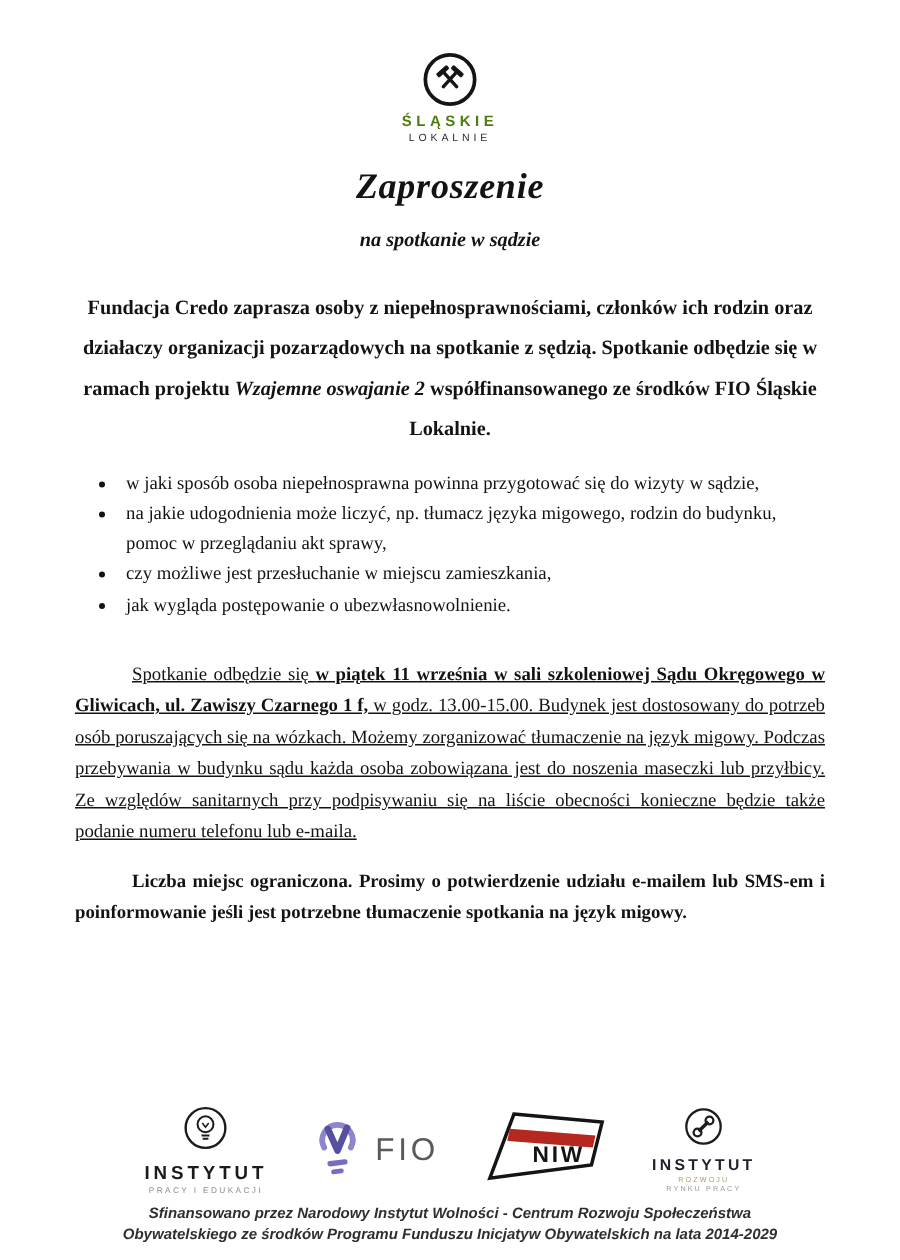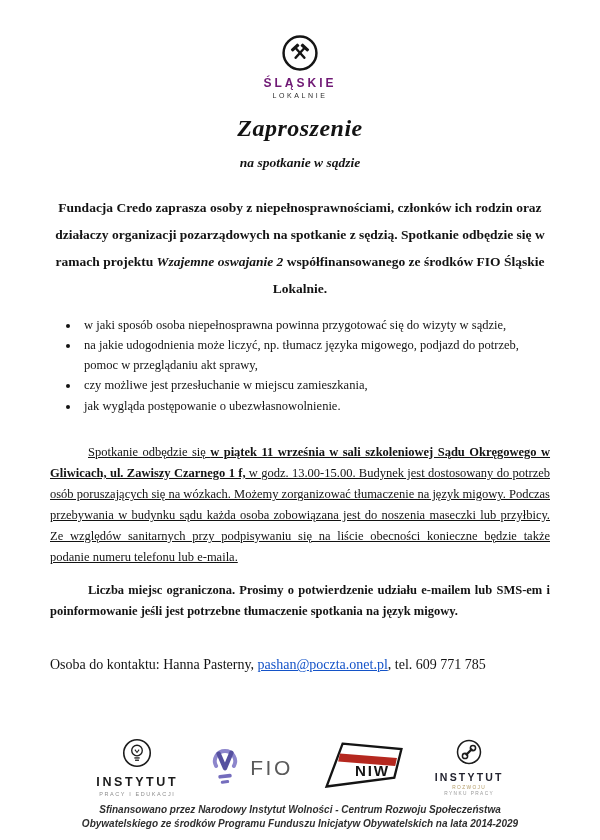--- a/index.html
+++ b/index.html
@@ -5,22 +5,22 @@
   html,body{margin:0;padding:0;background:#e9e9e9;}
   .page{
     width:600px;height:840px;margin:0 auto;background:#ffffff;
     font-family:"Liberation Serif", serif;color:#131313;
     position:relative;overflow:hidden;
   }
   
   .brand{padding-top:34px;text-align:center;}
   .brand svg{display:block;margin:0 auto;}
   .brand-name{
-    font-family:"Liberation Sans", sans-serif;font-size:12px;font-weight:600;
-    letter-spacing:3px;color:#701a75;margin-top:4px;
+    font-family:"Liberation Sans", sans-serif;font-size:10px;font-weight:600;
+    letter-spacing:3px;color:#4d7c0f;margin-top:4px;
   }
   .brand-sub{
     font-family:"Liberation Sans", sans-serif;font-size:7px;font-weight:500;
     letter-spacing:2.6px;color:#2b2b2b;margin-top:2px;
   }
   
   .doc-title{
     text-align:center;font-size:24px;font-weight:bold;font-style:italic;
     margin:16px 0 0 0;letter-spacing:.5px;
   }
@@ -102,30 +102,29 @@
   <div class="doc-title">Zaproszenie</div>
   <div class="doc-subtitle">na spotkanie w sądzie</div>
 
   <div class="content">
 
     <p class="intro"><span>Fundacja Credo zaprasza osoby z niepełnosprawnościami, członków ich rodzin oraz działaczy organizacji pozarządowych na spotkanie z sędzią. Spotkanie odbędzie się w ramach projektu </span><span class="proj">Wzajemne oswajanie 2</span><span> współfinansowanego ze środków FIO Śląskie Lokalnie.</span></p>
 
 
     <ul class="agenda">
       <li>w jaki sposób osoba niepełnosprawna powinna przygotować się do wizyty w sądzie,</li>
-      <li>na jakie udogodnienia może liczyć, np. tłumacz języka migowego, podjazd do potrzeb, pomoc w przeglądaniu akt sprawy,</li>
+      <li>na jakie udogodnienia może liczyć, np. tłumacz języka migowego, rodzin do budynku, pomoc w przeglądaniu akt sprawy,</li>
       <li>czy możliwe jest przesłuchanie w miejscu zamieszkania,</li>
       <li>jak wygląda postępowanie o ubezwłasnowolnienie.</li>
     </ul>
 
     <p class="details"><span>Spotkanie odbędzie się </span><b>w piątek 11 września w sali szkoleniowej Sądu Okręgowego w Gliwicach, ul. Zawiszy Czarnego 1 f,</b><span> w godz. 13.00-15.00. Budynek jest dostosowany do potrzeb osób poruszających się na wózkach. Możemy zorganizować tłumaczenie na język migowy. Podczas przebywania w budynku sądu każda osoba zobowiązana jest do noszenia maseczki lub przyłbicy. Ze względów sanitarnych przy podpisywaniu się na liście obecności konieczne będzie także podanie numeru telefonu lub e-maila.</span></p>
 
     <p class="rsvp">Liczba miejsc ograniczona. Prosimy o potwierdzenie udziału e-mailem lub SMS-em i poinformowanie jeśli jest potrzebne tłumaczenie spotkania na język migowy.</p>
 
-    <p class="contact"><span>Osoba do kontaktu: Hanna Pasterny, </span><a class="link">pashan@poczta.onet.pl</a><span>, tel. 609 771 785</span></p>
 
   </div>
 
   <div class="footer">
     <div class="logo-row">
 
       <div class="logo-block">
         <span>
           <svg viewBox="0 0 34 34" width="30" height="30">
             <circle cx="17" cy="17" r="15" fill="none" stroke="#1c1c1c" stroke-width="1.8"></circle>

